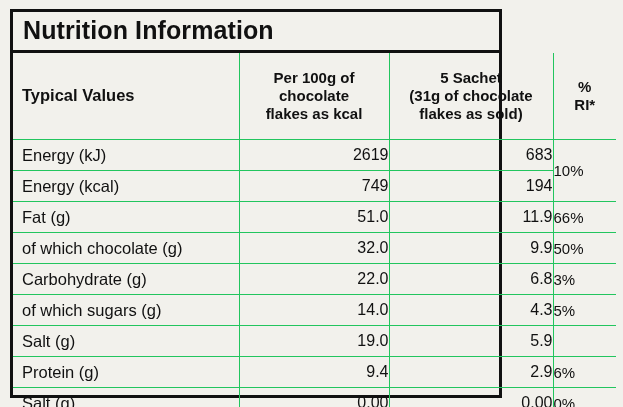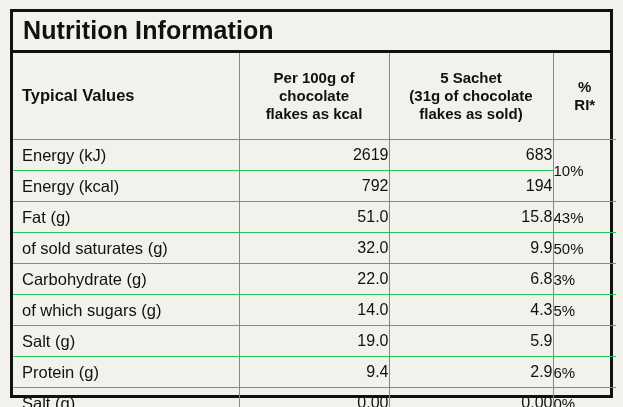--- a/index.html
+++ b/index.html
@@ -15,21 +15,21 @@
     width: 623px;
     height: 407px;
     background: #f2f1ec;
     box-sizing: border-box;
     overflow: hidden;
   }
   .outer-frame {
     position: absolute;
     left: 10px;
     top: 9px;
-    width: 603px;
+    width: 492px;
     height: 389px;
     border: 3px solid #111111;
     box-sizing: border-box;
     background: #f2f1ec;
   }
   .title {
     position: absolute;
     left: 10px;
     top: 4px;
     font-size: 25px;
@@ -146,31 +146,31 @@
       </thead>
       <tbody id="nutri-body">
           <tr>
             <td class="name">Energy (kJ)</td>
             <td class="num">2619</td>
             <td class="num">683</td>
             <td class="ri" rowspan="2">10%</td>
           </tr>
           <tr>
             <td class="name">Energy (kcal)</td>
-            <td class="num">792</td>
+            <td class="num">749</td>
             <td class="num">194</td>
           </tr>
           <tr>
             <td class="name">Fat (g)</td>
             <td class="num">51.0</td>
-            <td class="num">15.8</td>
-            <td class="ri">43%</td>
-          </tr>
-          <tr>
-            <td class="name">of sold saturates (g)</td>
+            <td class="num">11.9</td>
+            <td class="ri">66%</td>
+          </tr>
+          <tr>
+            <td class="name">of which chocolate (g)</td>
             <td class="num">32.0</td>
             <td class="num">9.9</td>
             <td class="ri">50%</td>
           </tr>
           <tr>
             <td class="name">Carbohydrate (g)</td>
             <td class="num">22.0</td>
             <td class="num">6.8</td>
             <td class="ri">3%</td>
           </tr>

